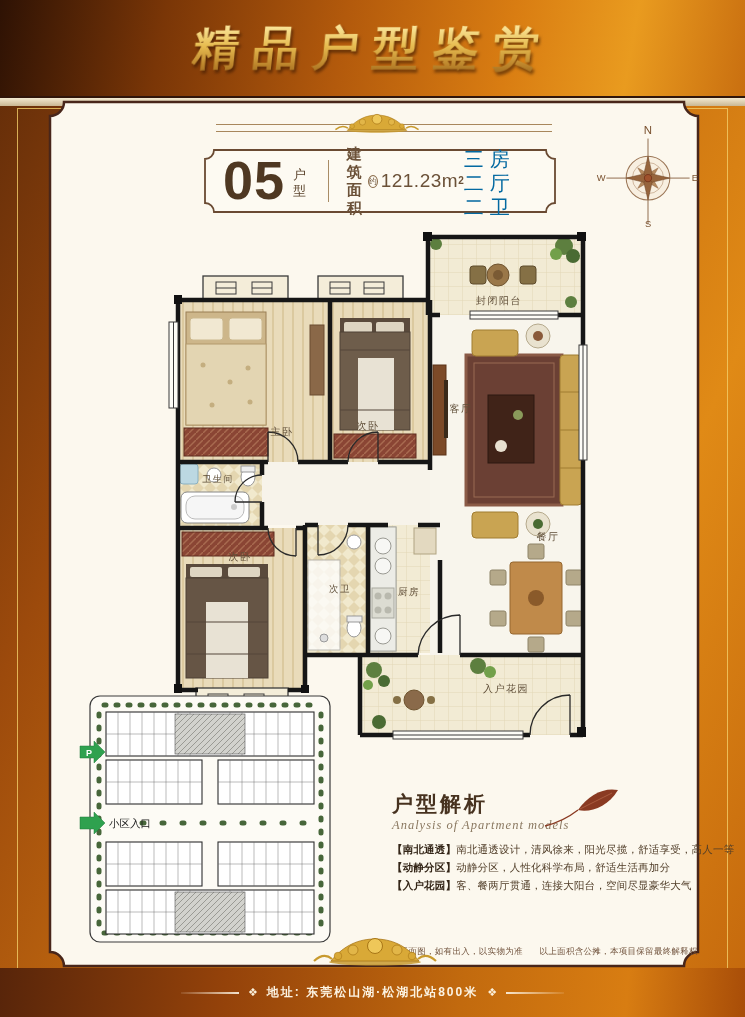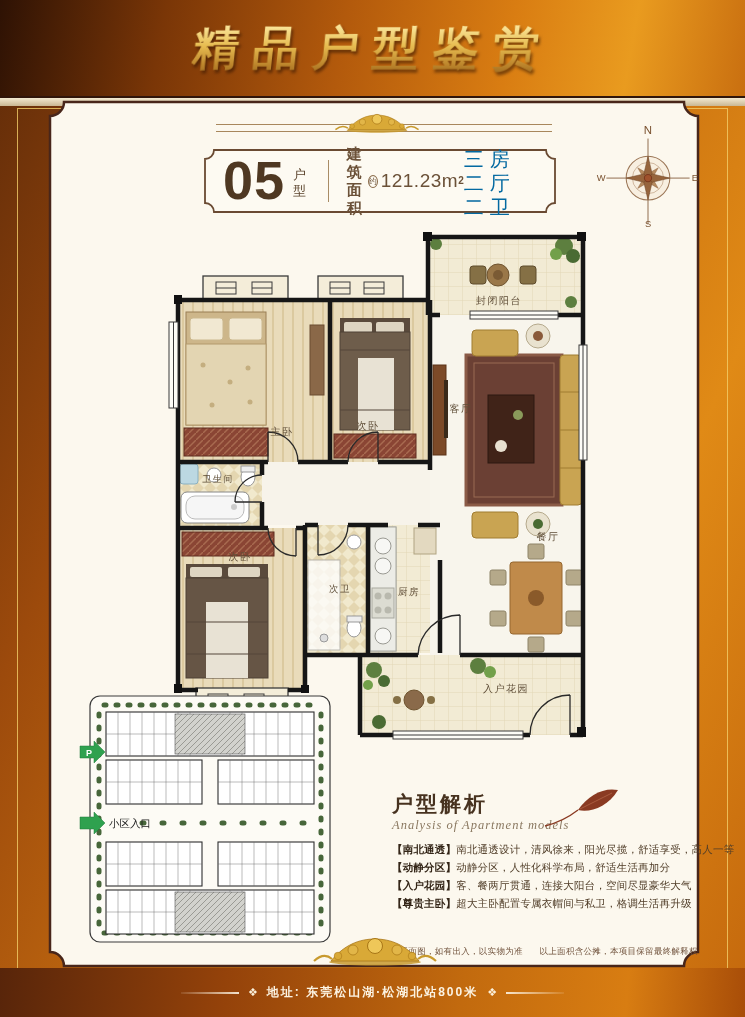--- a/index.html
+++ b/index.html
@@ -401,21 +401,20 @@
         <path d="M76 4 C62 1,46 9,36 24 C48 27,66 21,76 4 Z" fill="#8a3a22"></path>
         <path d="M36 24 C27 31,15 37,3 40" stroke="#8a3a22" stroke-width="1.3" fill="none"></path>
         <path d="M70 7 C58 13,48 18,38 23" stroke="#b86a4a" stroke-width="0.7" fill="none"></path>
       </svg>
     </div>
     <div class="an-sub">Analysis of Apartment models</div>
     <ul class="an-list">
       <li><b>【南北通透】</b><span>南北通透设计，清风徐来，阳光尽揽，舒适享受，高人一等</span></li>
       <li><b>【动静分区】</b><span>动静分区，人性化科学布局，舒适生活再加分</span></li>
       <li><b>【入户花园】</b><span>客、餐两厅贯通，连接大阳台，空间尽显豪华大气</span></li>
-      <li><b>【尊贵主卧】</b><span>超大主卧配置专属衣帽间与私卫，格调生活再升级</span></li>
     </ul>
   </div>
 
   <div class="disclaimer">
     <span>以上平面图，如有出入，以实物为准</span>
     <span>以上面积含公摊，本项目保留最终解释权</span>
   </div>
 
   <svg class="abs" style="left:262px;top:832px" width="130" height="36" viewBox="0 0 130 34">
     <ellipse cx="65" cy="29" rx="46" ry="3.5" fill="#c89a2e" opacity="0.85"></ellipse>

